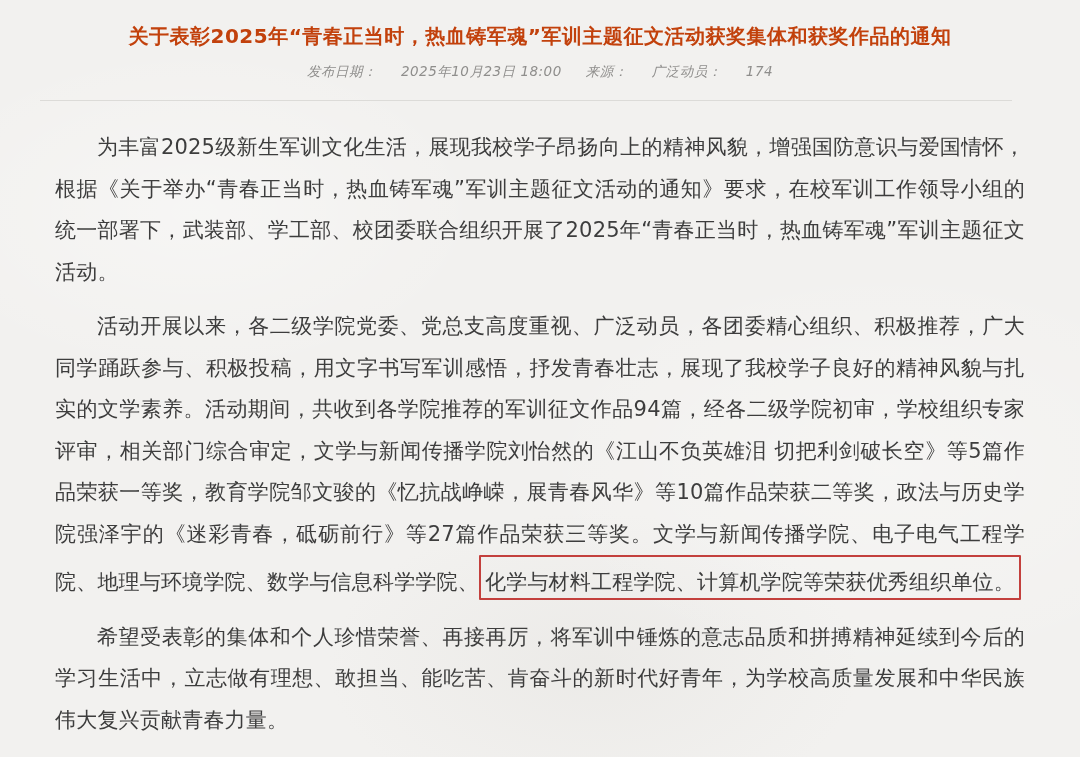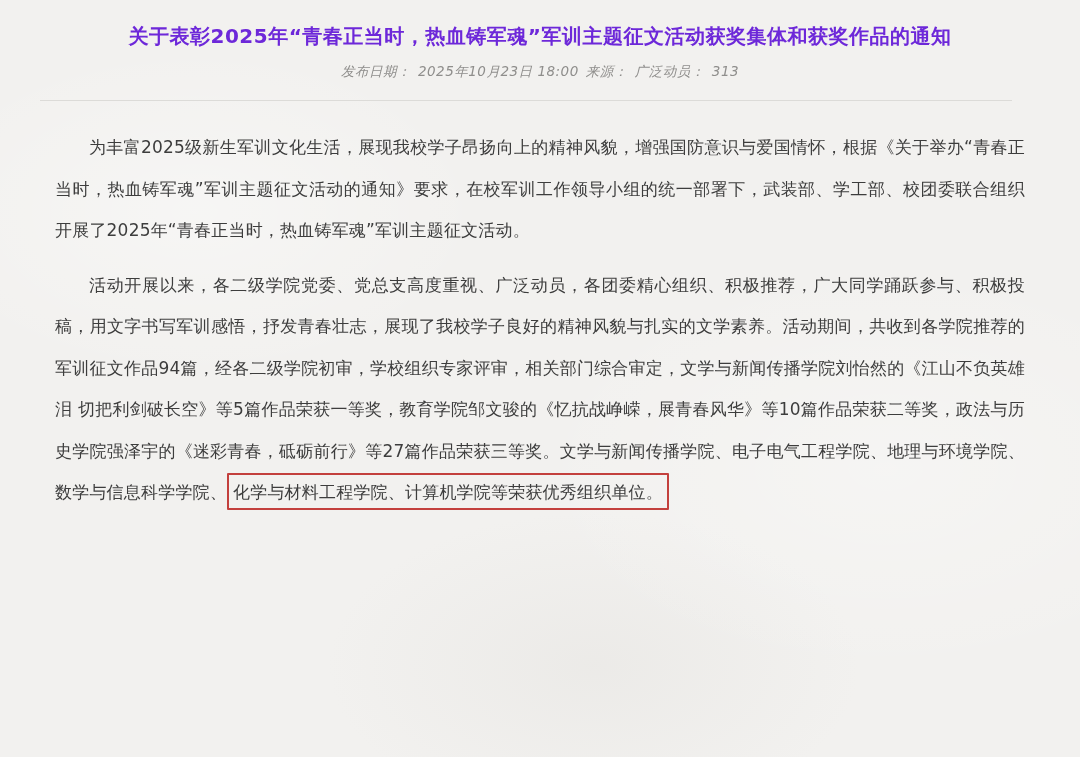--- a/index.html
+++ b/index.html
@@ -20,83 +20,84 @@
   .page {
     width: 1080px;
     height: 757px;
     padding-top: 22px;
   }
   .title {
     text-align: center;
     font-size: 20px;
     line-height: 28px;
     font-weight: bold;
-    color: #6d28d9;
+    color: #c2410c;
     padding: 0 120px;
     letter-spacing: 0.5px;
   }
   .meta {
     margin-top: 13px;
     display: flex;
     justify-content: center;
     align-items: baseline;
-    gap: 7px;
+    gap: 24px;
     font-size: 13.5px;
     font-style: italic;
     color: #8f8e8c;
     letter-spacing: 0.5px;
   }
   .divider {
     margin: 19px 0 0 40px;
     width: 972px;
     height: 0;
     border-top: 1px solid #dcdbd8;
   }
   .content {
     margin-top: 26px;
     padding: 0 55px;
   }
   .content p {
-    font-size: 17px;
+    font-size: 21px;
     line-height: 41.5px;
     text-align: justify;
     text-indent: 2em;
     color: #3d3d3d;
     margin-bottom: 13px;
     letter-spacing: 0.2px;
   }
   .highlight-box {
     display: inline-block;
     text-indent: 0;
     border: 2px solid #c3403d;
     border-radius: 1px;
-    padding: 4px 4px 2px 4px;
+    padding: 12px 4px 2px 4px;
     line-height: 27px;
     vertical-align: baseline;
   }
 </style>
 </head>
 <body>
 
 <div class="page">
 
   <h1 class="title">关于表彰2025年“青春正当时，热血铸军魂”军训主题征文活动获奖集体和获奖作品的通知</h1>
 
   <div class="meta">
     <span>发布日期：</span>
     <span>2025年10月23日 18:00</span>
     <span>来源：</span>
     <span>广泛动员：</span>
-    <span>313</span>
+    <span>174</span>
   </div>
 
   <div class="divider"></div>
 
   <div class="content">
 
     <p>为丰富2025级新生军训文化生活，展现我校学子昂扬向上的精神风貌，增强国防意识与爱国情怀，根据《关于举办“青春正当时，热血铸军魂”军训主题征文活动的通知》要求，在校军训工作领导小组的统一部署下，武装部、学工部、校团委联合组织开展了2025年“青春正当时，热血铸军魂”军训主题征文活动。</p>
 
     <p><span>活动开展以来，各二级学院党委、党总支高度重视、广泛动员，各团委精心组织、积极推荐，广大同学踊跃参与、积极投稿，用文字书写军训感悟，抒发青春壮志，展现了我校学子良好的精神风貌与扎实的文学素养。活动期间，共收到各学院推荐的军训征文作品94篇，经各二级学院初审，学校组织专家评审，相关部门综合审定，文学与新闻传播学院刘怡然的《江山不负英雄泪 切把利剑破长空》等5篇作品荣获一等奖，教育学院邹文骏的《忆抗战峥嵘，展青春风华》等10篇作品荣获二等奖，政法与历史学院强泽宇的《迷彩青春，砥砺前行》等27篇作品荣获三等奖。文学与新闻传播学院、电子电气工程学院、地理与环境学院、数学与信息科学学院、</span><span class="highlight-box">化学与材料工程学院、计算机学院等荣获优秀组织单位。</span></p>
 
+    <p>希望受表彰的集体和个人珍惜荣誉、再接再厉，将军训中锤炼的意志品质和拼搏精神延续到今后的学习生活中，立志做有理想、敢担当、能吃苦、肯奋斗的新时代好青年，为学校高质量发展和中华民族伟大复兴贡献青春力量。</p>
 
   </div>
 
 </div>
 
 </body></html>

